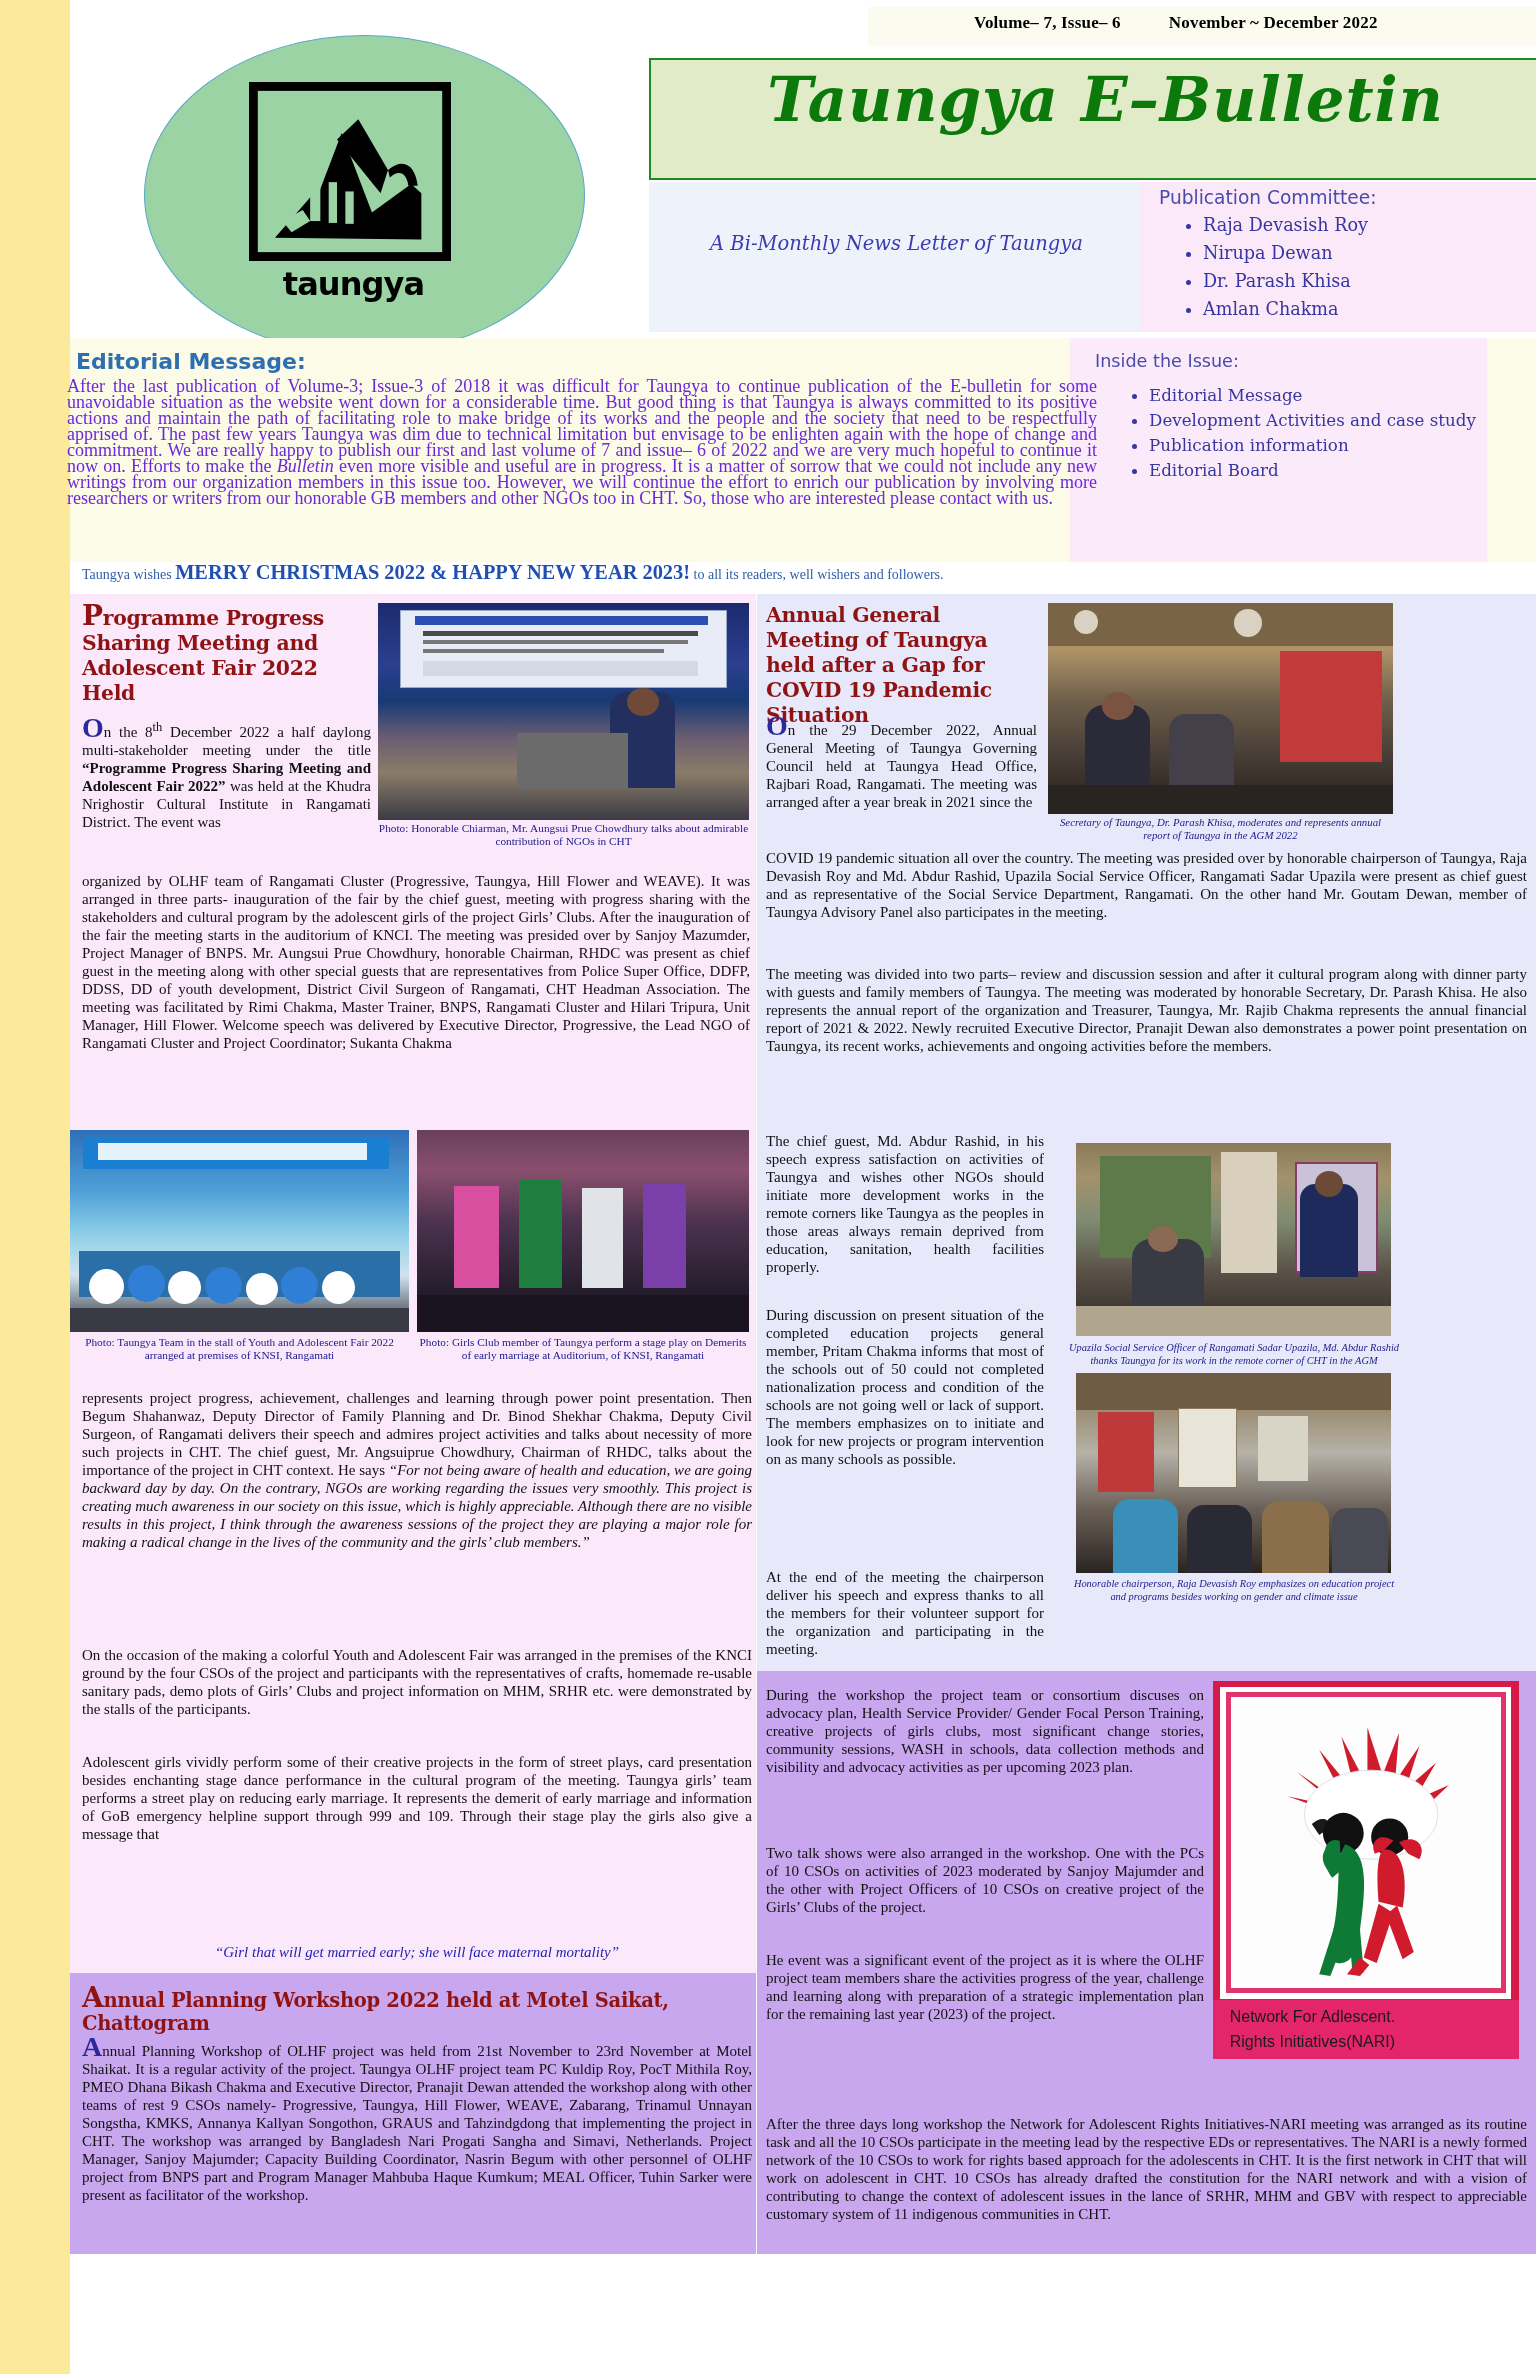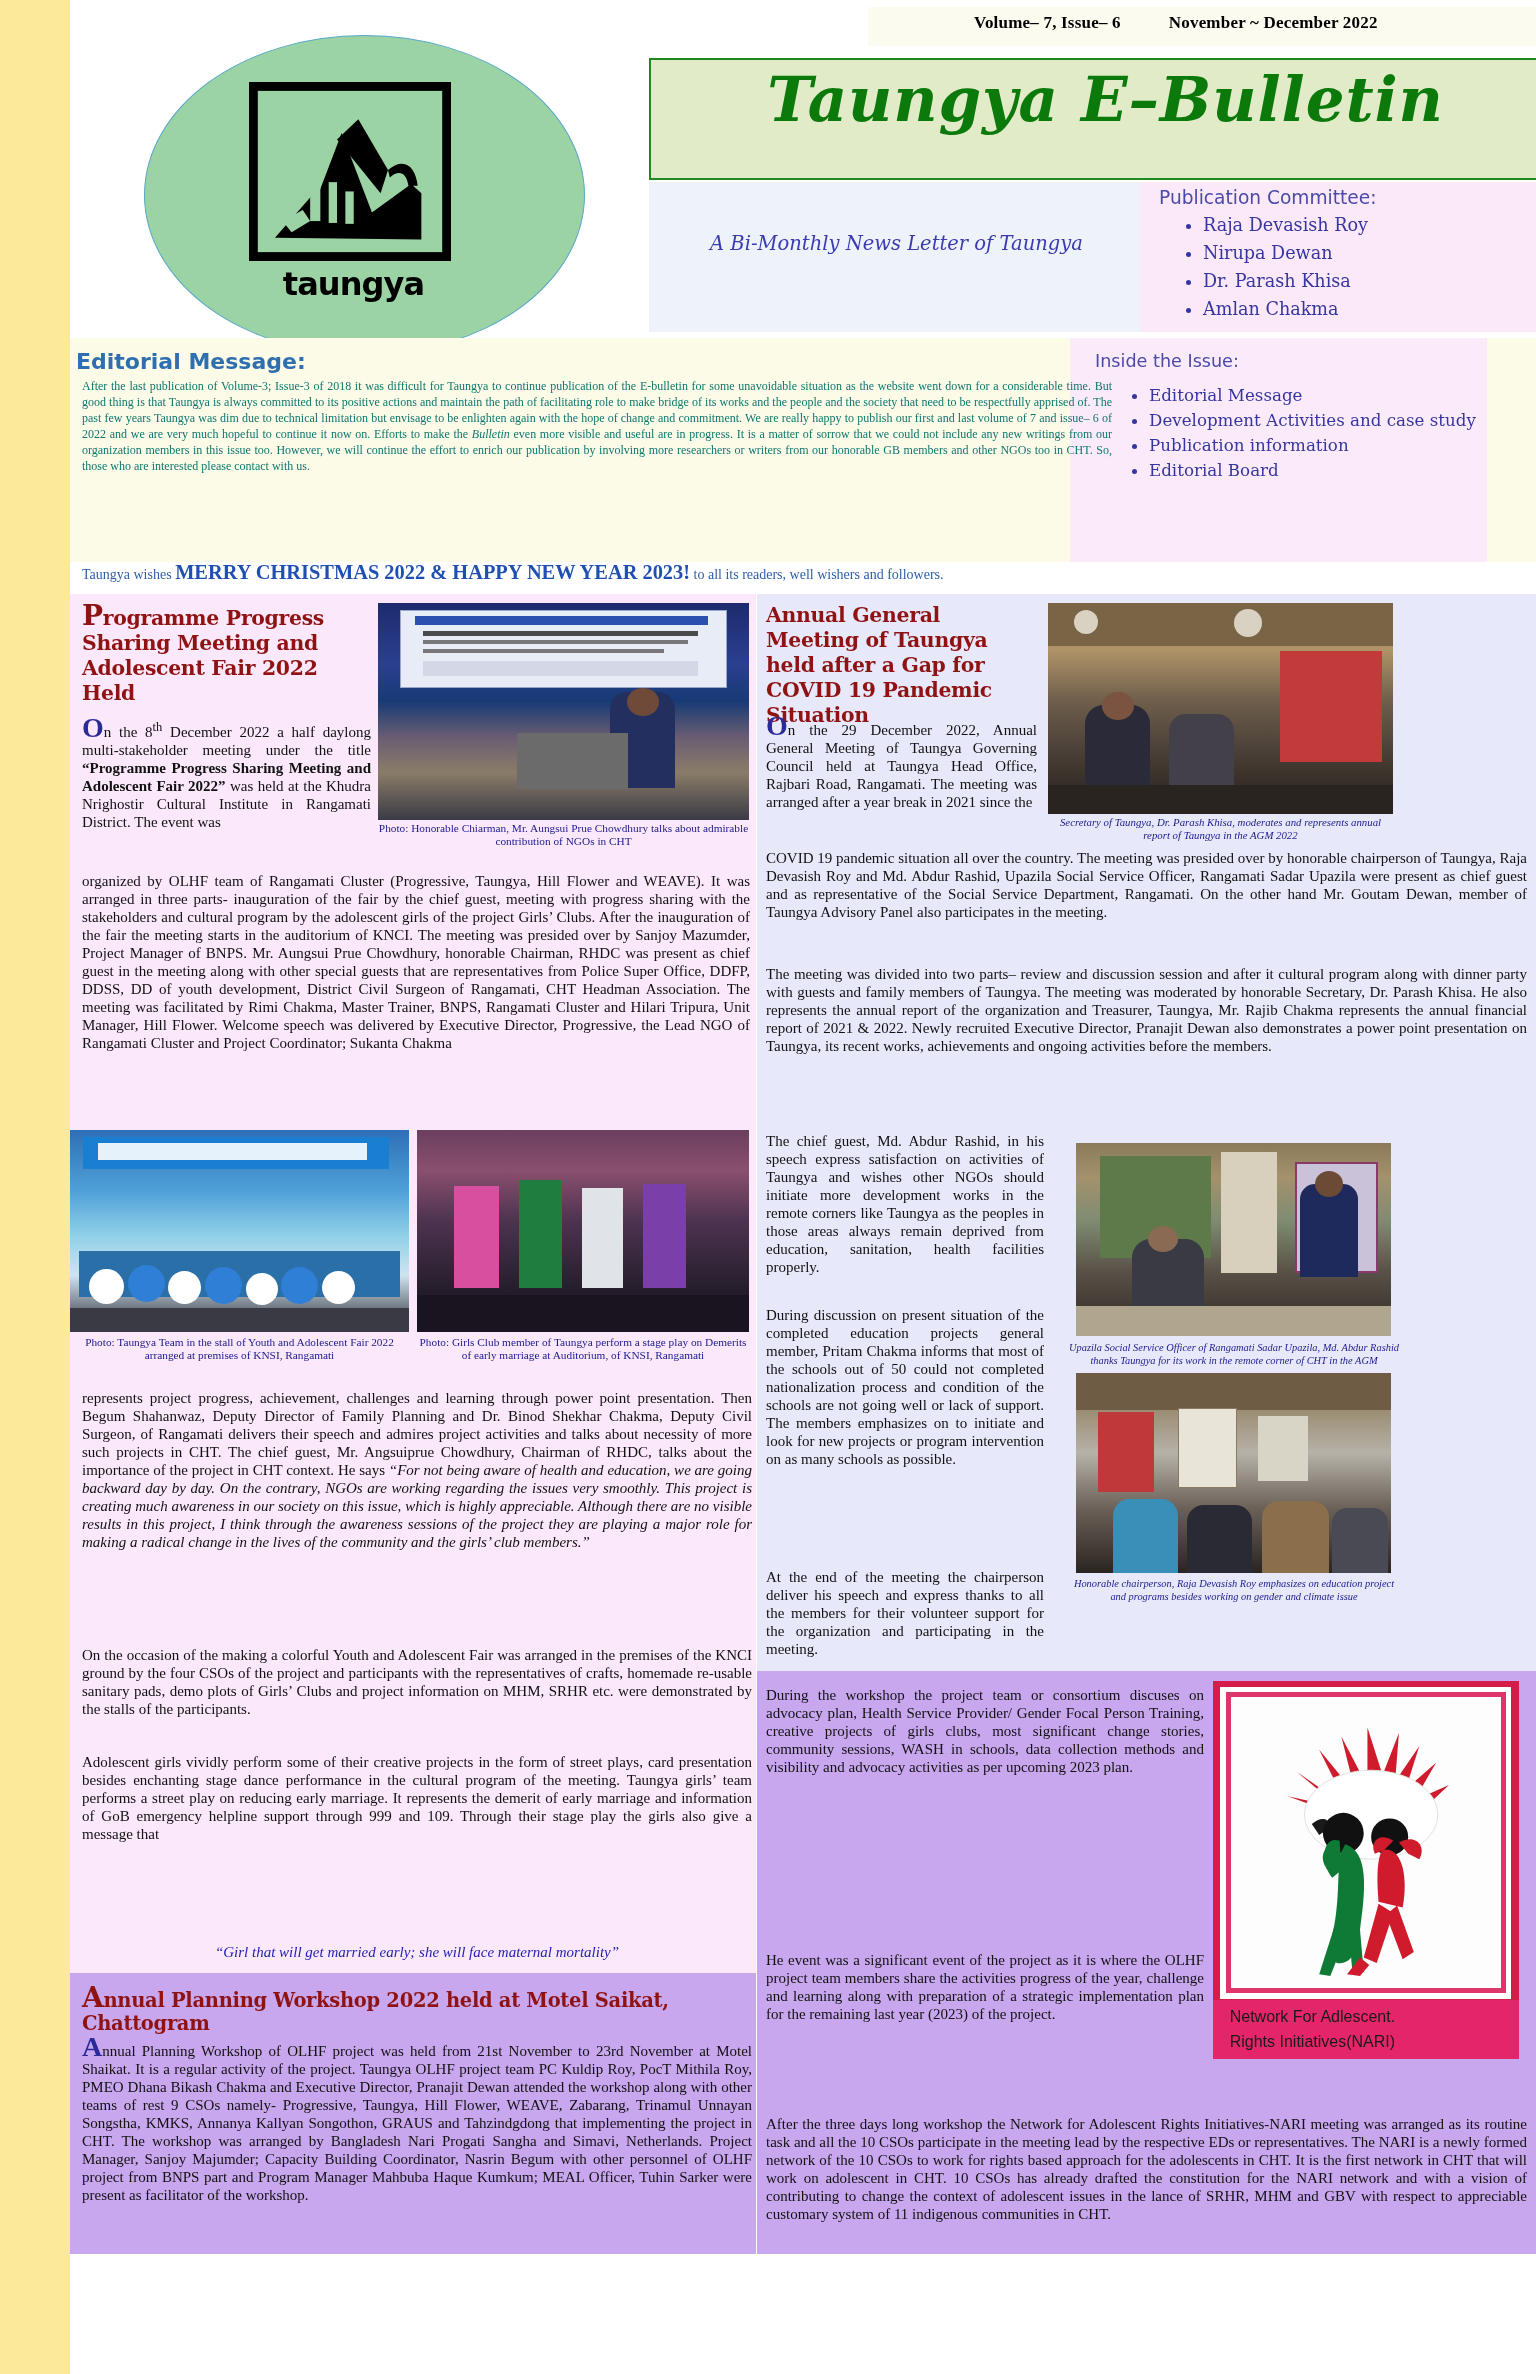--- a/index.html
+++ b/index.html
@@ -73,23 +73,23 @@
   }
 
   
   .edit-band { position:absolute; left:70px; top:338px; width:1466px; height:224px; background:#fbfbe8; }
   .edit-right { position:absolute; left:1070px; top:338px; width:417px; height:224px; background:#fbeafa; }
   .edit-title {
     position:absolute; left:76px; top:349px;
     font-family:"DejaVu Sans", sans-serif; font-weight:bold; font-size:22px; color:#2f6fb0;
   }
   .edit-body {
-    position:absolute; left:82px; top:378px; width:1030px;
-    font-family:"Liberation Serif", serif; font-size:12px; line-height:16px;
-    color:#0f766e; text-align:justify;
+    position:absolute; left:67px; top:378px; width:1030px;
+    font-family:"Liberation Serif", serif; font-size:18px; line-height:16px;
+    color:#6d28d9; text-align:justify;
   }
   .edit-body i { font-style:italic; }
   .inside-title {
     position:absolute; left:1095px; top:351px;
     font-family:"DejaVu Sans", sans-serif; font-size:17.6px; color:#4a4aa8;
   }
   .inside-list { position:absolute; left:1113px; top:371px; width:382px; margin:12px; padding:0 0 0 24px; list-style:disc; }
   .inside-list li {
     font-family:"DejaVu Serif", serif; font-size:16.7px; color:#3636a0; line-height:25px;
   }
@@ -370,19 +370,20 @@
     </svg>
     <div style="position:absolute;left:0;top:319px;width:306px;height:59px;background:#e5256a;"></div>
     <div style="position:absolute;left:16.7px;top:323px;width:278px;font-family:'Liberation Sans',sans-serif;font-size:16px;color:#1a1a1a;line-height:25px;">
       <div>Network  For Adlescent.</div>
       <div>Rights   Initiatives(NARI)</div>
     </div>
   </div>
 
   <div class="body-text" style="position:absolute;left:766px;top:1686px;width:438px;">During the workshop the project team or consortium discuses on advocacy plan, Health Service Provider/ Gender Focal Person Training, creative projects of girls clubs, most significant change stories, community sessions, WASH in schools, data collection methods and visibility and advocacy activities as per upcoming 2023 plan.</div>
 
+  <div class="body-text" style="position:absolute;left:766px;top:1844px;width:438px;">Two talk shows were also arranged  in the workshop. One with the PCs of 10 CSOs on activities of 2023 moderated by Sanjoy Majumder and the other with Project Officers of 10 CSOs on creative project of the Girls’ Clubs of the project.</div>
 
   <div class="body-text" style="position:absolute;left:766px;top:1951px;width:438px;">He event was a significant event of the project as it is where the OLHF project team members share the activities progress of the year, challenge and learning along with preparation of a strategic implementation plan for the remaining last year (2023) of the project.</div>
 
   <div class="body-text" style="position:absolute;left:766px;top:2115px;width:761px;">After the three days long workshop the Network for Adolescent Rights Initiatives-NARI meeting was arranged as its routine task and all the 10 CSOs participate in the meeting lead by the respective EDs or representatives. The NARI is a newly formed network of the 10 CSOs to work for rights based approach for the adolescents in CHT. It is the first network in CHT that will work on adolescent in CHT. 10 CSOs has already drafted the constitution for the NARI network and with a vision of contributing to change the context of adolescent issues in the lance of  SRHR, MHM and GBV with respect to appreciable customary system of 11 indigenous communities in CHT.</div>
 
 </div>
 
 
 </body></html>

